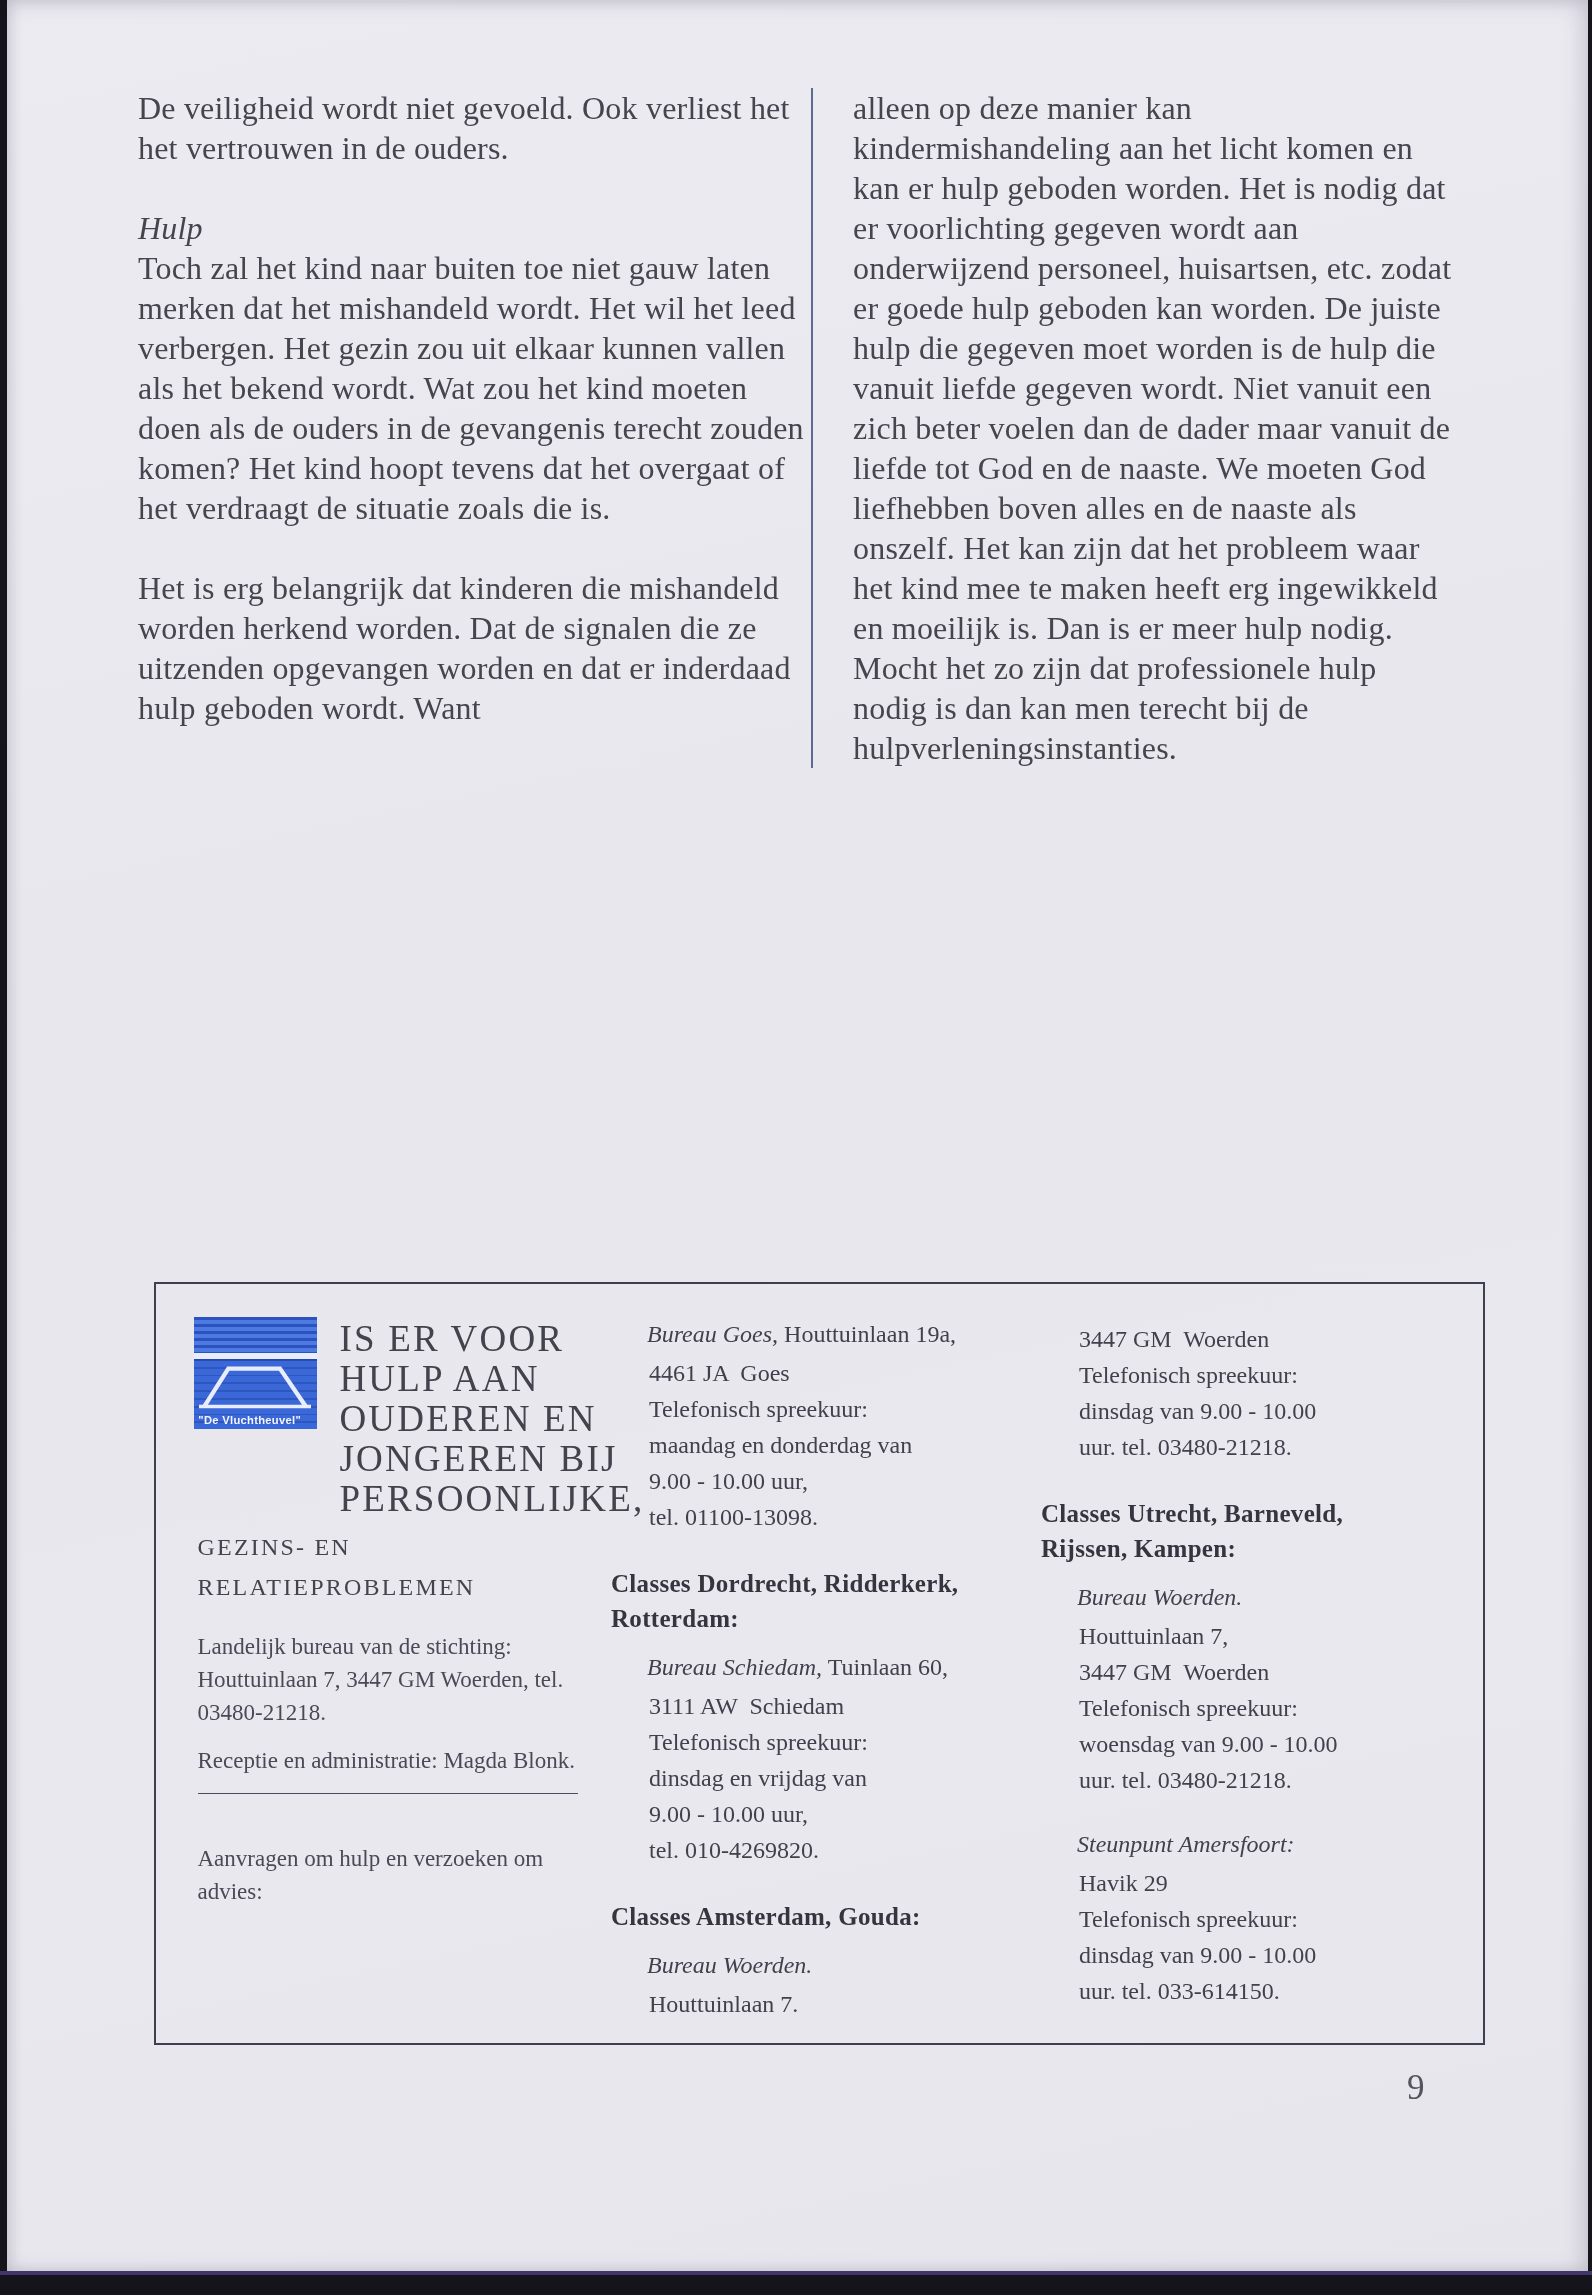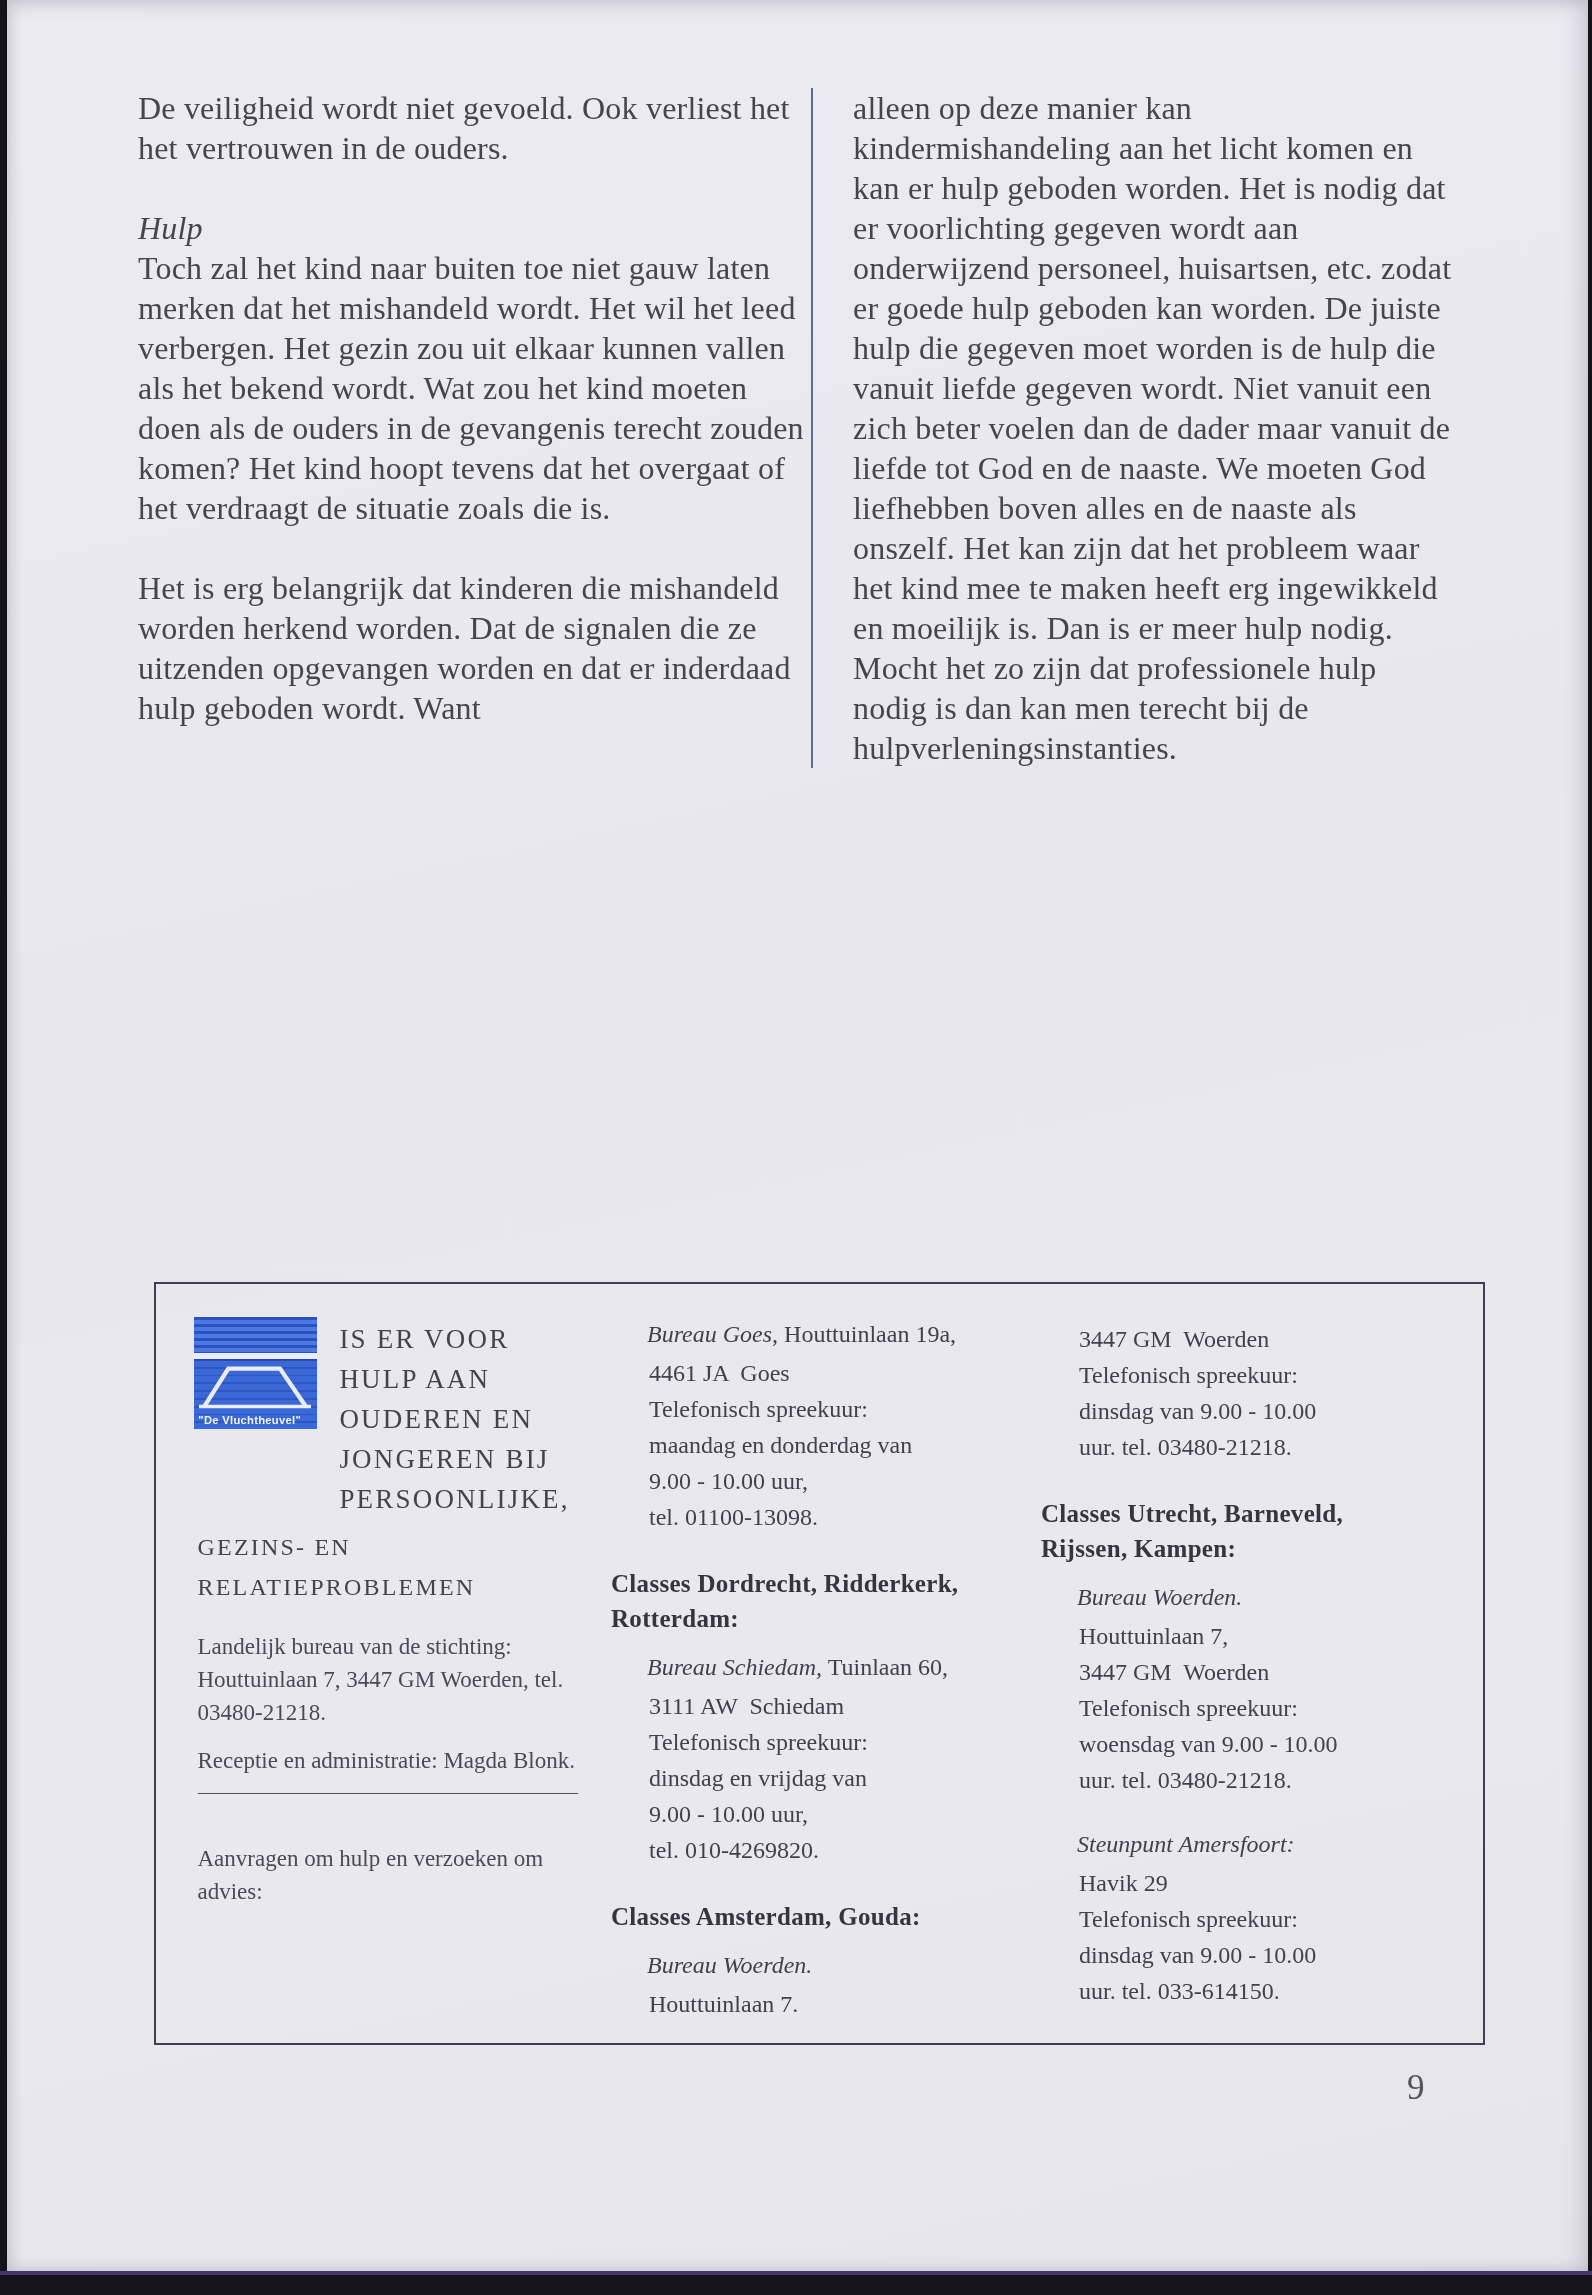--- a/index.html
+++ b/index.html
@@ -33,21 +33,21 @@
   .logo-stripes{position:absolute;left:0;right:0;top:0;height:36px;
      background:repeating-linear-gradient(180deg,#2b52bd 0 2.6px,#4d79e2 2.6px 7px);}
   .logo-band{position:absolute;left:0;right:0;top:36px;height:6px;background:#e9edf9;
      box-shadow:0 1.7px 0 rgba(35,60,150,.45);}
   .logo-lower{position:absolute;left:0;right:0;top:42px;bottom:0;
      background:repeating-linear-gradient(180deg,rgba(20,40,120,.28) 0 1.7px,rgba(255,255,255,0) 1.7px 7.8px);}
   .logo-trap{position:absolute;left:5.2px;bottom:19px;}
   .logo-label{position:absolute;left:4.3px;bottom:2.6px;font-family:"Liberation Sans",sans-serif;
      font-size:11.2px;font-weight:bold;color:#f4f6ff;letter-spacing:0.3px;white-space:nowrap;}
 
-  .tagline-top{font-size:27px;line-height:40px;letter-spacing:2.2px;white-space:pre-line;
+  .tagline-top{font-size:37px;line-height:40px;letter-spacing:2.2px;white-space:pre-line;
      color:#43434e;padding-top:1.7px;}
   .tagline-bottom{font-size:24px;line-height:40px;letter-spacing:2.2px;white-space:pre-line;
      color:#43434e;margin:8.6px 0 0 3.5px;}
 
   .ad-it{font-size:23px;line-height:33px;margin:0 0 15.5px 3.5px;color:#4a4a57;}
   .first-info{margin-top:22.4px;}
   .ad-rule{border:none;border-top:1.7px solid #4c4c5c;margin:14px 0 0 3.5px;width:98%;}
   .request{margin-top:48px;}
   .ad-h{font-weight:bold;font-size:25px;line-height:35px;margin:31px 0 14px 0;color:#35353f;
      white-space:pre-line;letter-spacing:0.3px;}

